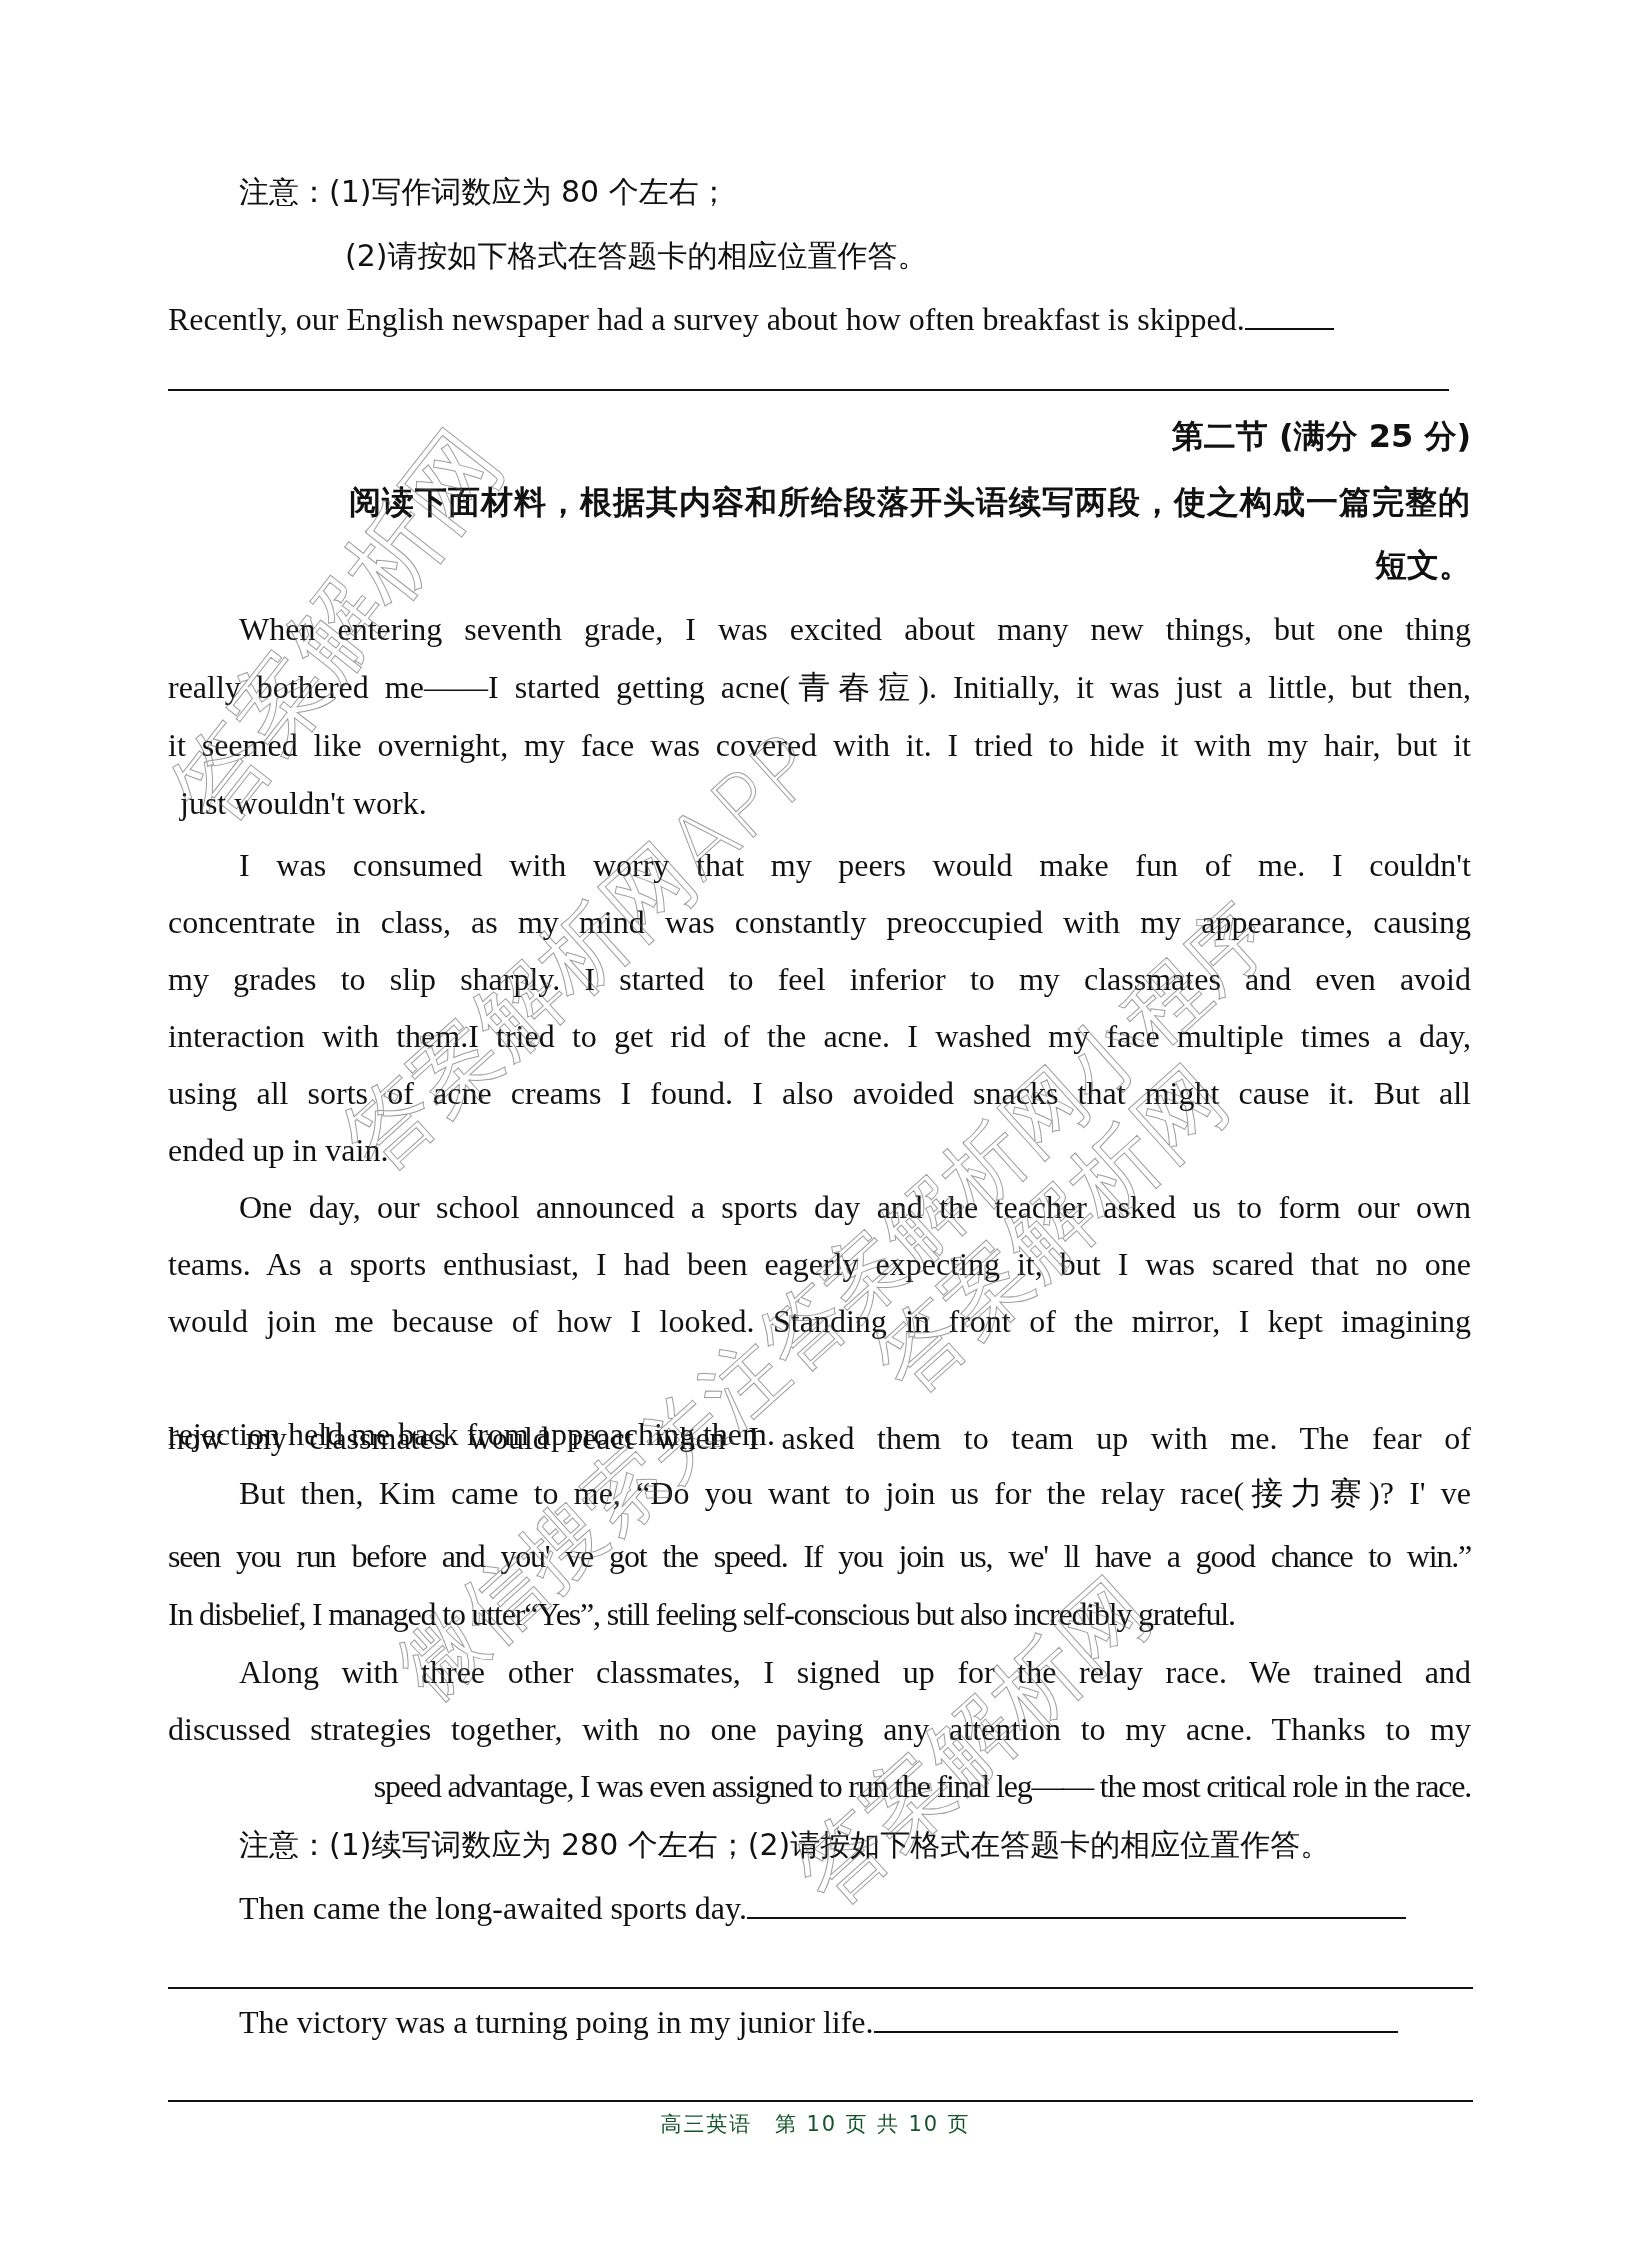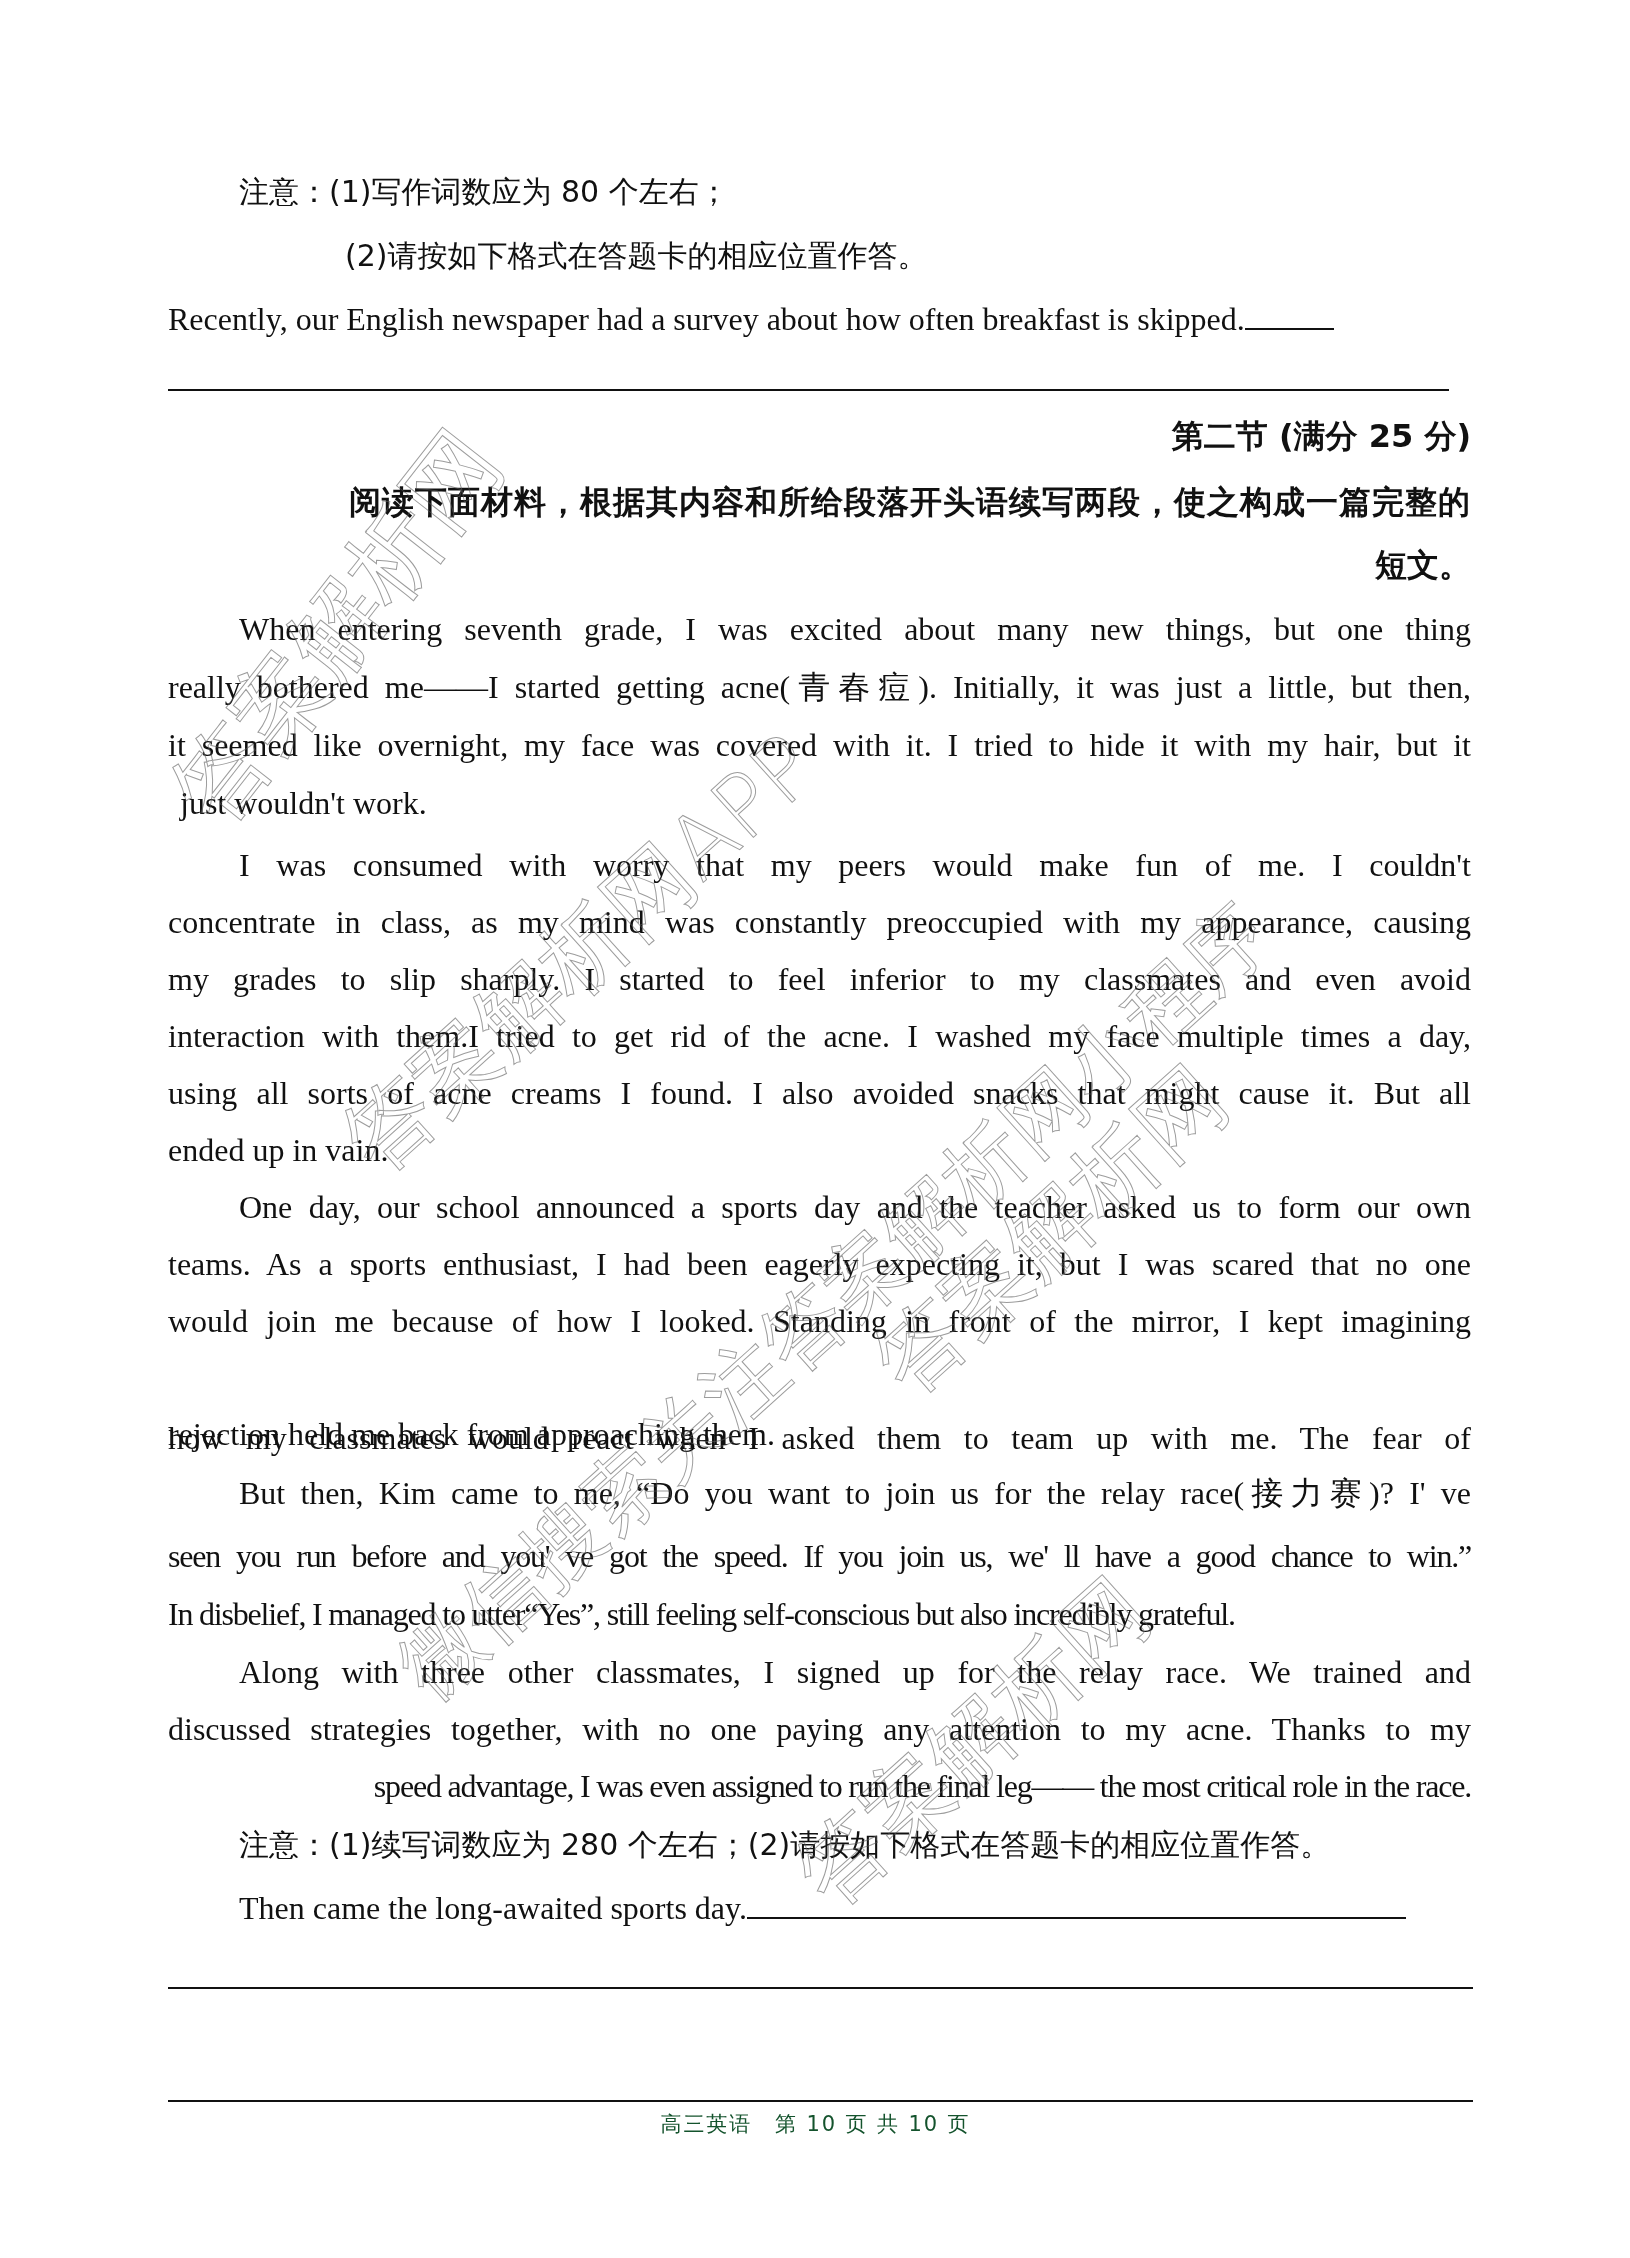--- a/index.html
+++ b/index.html
@@ -60,20 +60,23 @@
 
   <div class="line indent justify" style="top:1653px; width:1232px;">Along with three other classmates, I signed up for the relay race. We trained and</div>
   <div class="line justify" style="top:1710px;">discussed strategies together, with no one paying any attention to my acne. Thanks to my</div>
   <div class="line" style="top:1767px; letter-spacing:-1.2px;text-align:right;">speed advantage, I was even assigned to run the final leg—— the most critical role in the race.</div>
 
   <div class="line indent cjk" style="top:1825px; width:1236px;">注意：(1)续写词数应为 280 个左右；(2)请按如下格式在答题卡的相应位置作答。</div>
   <div class="line indent" style="top:1888px;">
     <span>Then came the long-awaited sports day.</span><span class="blank" style="width:659px;"></span>
   </div>
   <div class="rule" style="top:1987px; width:1305px;"></div>
+  <div class="line indent" style="top:2002px;">
+    <span>The victory was a turning poing in my junior life.</span><span class="blank" style="width:524px;"></span>
+  </div>
   <div class="rule" style="top:2100px; width:1305px;"></div>
 
   <div class="footer">高三英语　第 10 页 共 10 页</div>
 
   <div class="wm" style="left:145px; top:772px; transform: rotate(-52deg);">答案解析网</div>
   <div class="wm" style="left:319px; top:1110px; font-size:87px; transform: rotate(-42deg);">答案解析网APP</div>
   <div class="wm" style="left:850px; top:1332px; font-size:87px; transform: rotate(-42deg);">答案解析网</div>
   <div class="wm" style="left:377px; top:1641px; font-size:81px; transform: rotate(-42deg);">微信搜索关注答案解析网小程序</div>
   <div class="wm" style="left:772px; top:1844px; font-size:87px; transform: rotate(-42deg);">答案解析网</div>
 </div>

